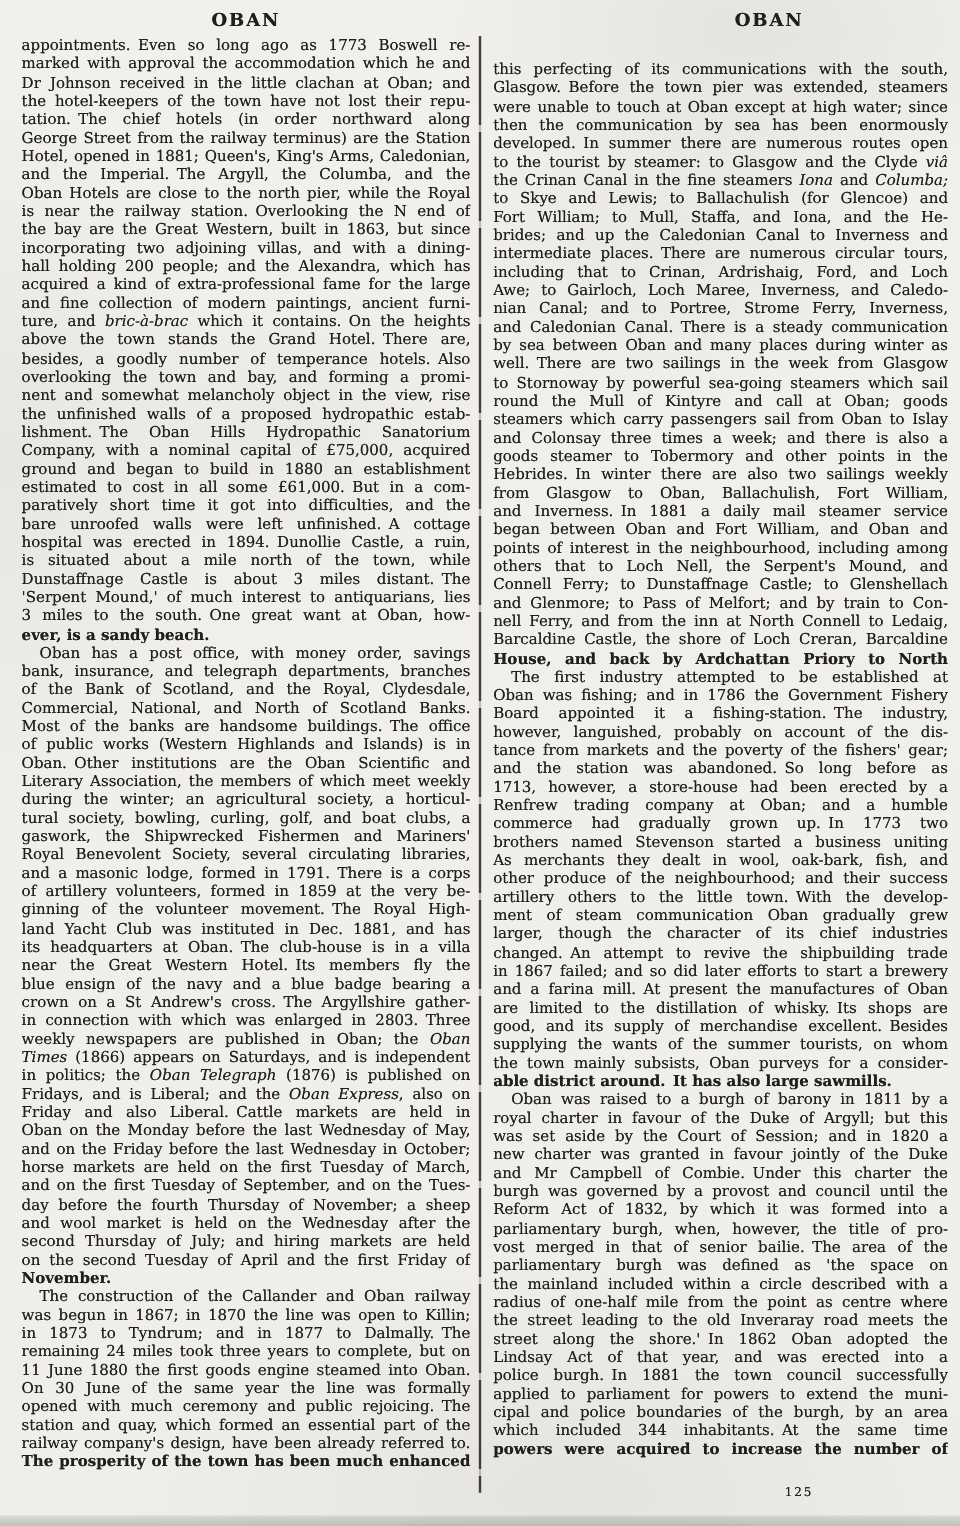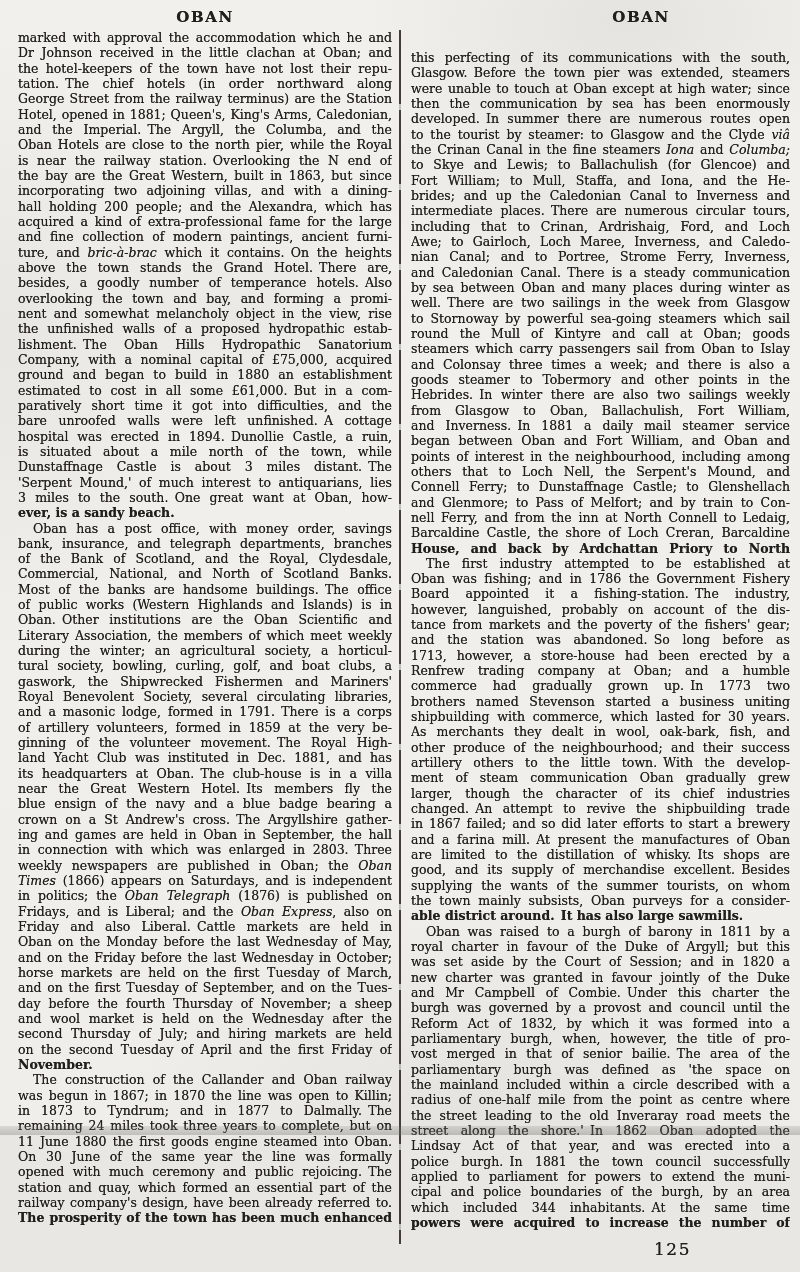--- a/index.html
+++ b/index.html
@@ -2,21 +2,21 @@
 <html><head>
 <meta charset="utf-8">
 <style>
   html,body{margin:0;padding:0;}
   body{
     width:800px;height:1272px;overflow:hidden;
     background:#e8e7e3;
     font-family:"DejaVu Serif","Liberation Serif",serif;
   }
   .page{
-    position:relative;width:800px;height:1135px;
+    position:relative;width:800px;height:1272px;
     color:#211f1c;
     background:
       radial-gradient(ellipse 420px 230px at 78% 2%, rgba(150,148,140,.14), transparent 62%),
       radial-gradient(ellipse 300px 520px at 1% 30%, rgba(140,138,130,.09), transparent 60%),
       radial-gradient(ellipse 260px 180px at 30% 28%, rgba(140,138,130,.07), transparent 70%),
       radial-gradient(ellipse 300px 200px at 70% 16%, rgba(140,138,130,.08), transparent 70%),
       radial-gradient(ellipse 520px 300px at 60% 98%, rgba(150,148,142,.12), transparent 72%),
       linear-gradient(#f1f0ec, #efeeea);
   }
   .bottom-band{
@@ -44,33 +44,34 @@
   .col-right{left:411px;width:379px;margin-top:20px;}
   .para{margin:0;padding:0;}
   .line{
     height:15.34px;overflow:hidden;
     text-align:justify;text-align-last:justify;
   }
   .line.last{text-align-last:left;font-weight:bold;}
   .line.indent{text-indent:15px;}
   .page-number{
     position:absolute;left:654px;top:1239px;
-    font-size:17px;letter-spacing:1.5px;
+    font-size:10px;letter-spacing:1.5px;
     text-shadow:0 0 .4px rgba(25,22,20,.8);
   }
 </style>
 </head>
 <body>
 
 <div class="page">
   <div class="head head-left">OBAN</div>
   <div class="head head-right">OBAN</div>
 
   <div class="col col-left">
       <div class="para">
+        <div class="line">appointments. Even so long ago as 1773 Boswell re-</div>
         <div class="line">marked with approval the accommodation which he and</div>
         <div class="line">Dr Johnson received in the little clachan at Oban; and</div>
         <div class="line">the hotel-keepers of the town have not lost their repu-</div>
         <div class="line">tation. The chief hotels (in order northward along</div>
         <div class="line">George Street from the railway terminus) are the Station</div>
         <div class="line">Hotel, opened in 1881; Queen's, King's Arms, Caledonian,</div>
         <div class="line">and the Imperial. The Argyll, the Columba, and the</div>
         <div class="line">Oban Hotels are close to the north pier, while the Royal</div>
         <div class="line">is near the railway station. Overlooking the N end of</div>
         <div class="line">the bay are the Great Western, built in 1863, but since</div>
@@ -111,21 +112,20 @@
         <div class="line">gaswork, the Shipwrecked Fishermen and Mariners'</div>
         <div class="line">Royal Benevolent Society, several circulating libraries,</div>
         <div class="line">and a masonic lodge, formed in 1791. There is a corps</div>
         <div class="line">of artillery volunteers, formed in 1859 at the very be-</div>
         <div class="line">ginning of the volunteer movement. The Royal High-</div>
         <div class="line">land Yacht Club was instituted in Dec. 1881, and has</div>
         <div class="line">its headquarters at Oban. The club-house is in a villa</div>
         <div class="line">near the Great Western Hotel. Its members fly the</div>
         <div class="line">blue ensign of the navy and a blue badge bearing a</div>
         <div class="line">crown on a St Andrew's cross. The Argyllshire gather-</div>
-        <div class="line">ing and games are held in Oban in September, the hall</div>
         <div class="line">in connection with which was enlarged in 2803. Three</div>
         <div class="line">weekly newspapers are published in Oban; the <i>Oban</i></div>
         <div class="line"><i>Times</i> (1866) appears on Saturdays, and is independent</div>
         <div class="line">in politics; the <i>Oban Telegraph</i> (1876) is published on</div>
         <div class="line">Fridays, and is Liberal; and the <i>Oban Express</i>, also on</div>
         <div class="line">Friday and also Liberal. Cattle markets are held in</div>
         <div class="line">Oban on the Monday before the last Wednesday of May,</div>
         <div class="line">and on the Friday before the last Wednesday in October;</div>
         <div class="line">horse markets are held on the first Tuesday of March,</div>
         <div class="line">and on the first Tuesday of September, and on the Tues-</div>
@@ -189,21 +189,20 @@
         <div class="line indent">The first industry attempted to be established at</div>
         <div class="line">Oban was fishing; and in 1786 the Government Fishery</div>
         <div class="line">Board appointed it a fishing-station. The industry,</div>
         <div class="line">however, languished, probably on account of the dis-</div>
         <div class="line">tance from markets and the poverty of the fishers' gear;</div>
         <div class="line">and the station was abandoned. So long before as</div>
         <div class="line">1713, however, a store-house had been erected by a</div>
         <div class="line">Renfrew trading company at Oban; and a humble</div>
         <div class="line">commerce had gradually grown up. In 1773 two</div>
         <div class="line">brothers named Stevenson started a business uniting</div>
-        <div class="line">shipbuilding with commerce, which lasted for 30 years.</div>
         <div class="line">As merchants they dealt in wool, oak-bark, fish, and</div>
         <div class="line">other produce of the neighbourhood; and their success</div>
         <div class="line">artillery others to the little town. With the develop-</div>
         <div class="line">ment of steam communication Oban gradually grew</div>
         <div class="line">larger, though the character of its chief industries</div>
         <div class="line">changed. An attempt to revive the shipbuilding trade</div>
         <div class="line">in 1867 failed; and so did later efforts to start a brewery</div>
         <div class="line">and a farina mill. At present the manufactures of Oban</div>
         <div class="line">are limited to the distillation of whisky. Its shops are</div>
         <div class="line">good, and its supply of merchandise excellent. Besides</div>

